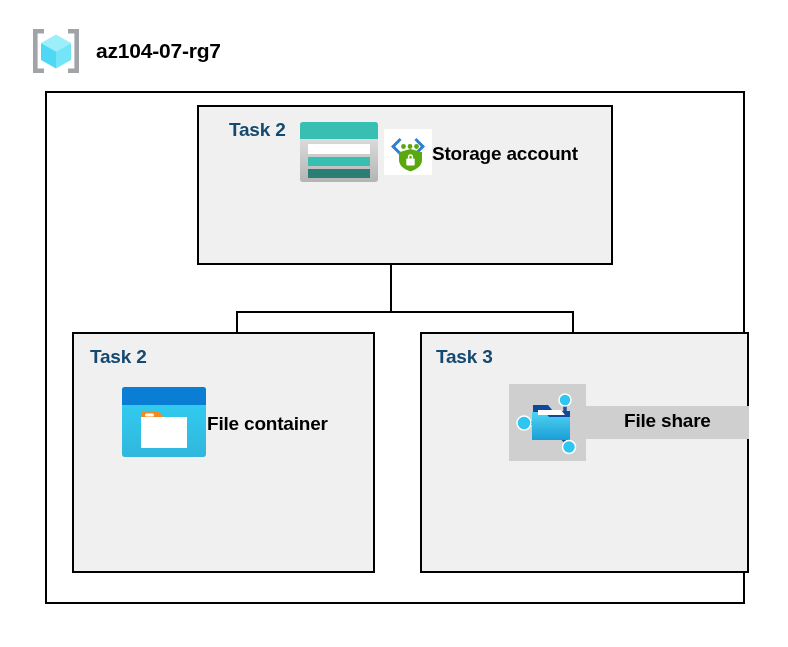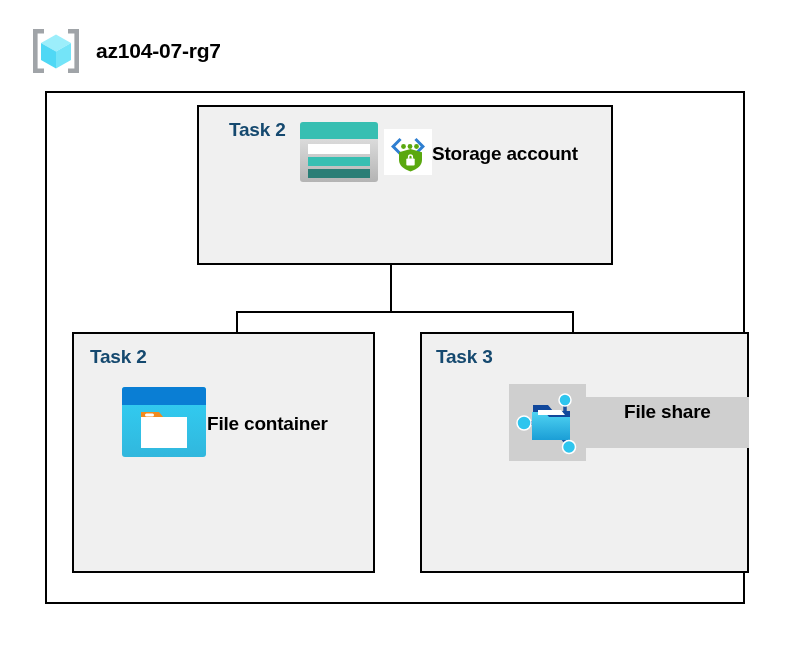--- a/index.html
+++ b/index.html
@@ -111,21 +111,21 @@
 
   
   .hl-icon-bg {
     position: absolute;
     left: 0; top: 0;
     width: 77px; height: 77px;
     background: #cfcfcf;
   }
   .hl-caption-bg {
     background: #cfcfcf;
-    padding: 4px 38px 24px 38px;
+    padding: 4px 38px 6px 38px;
     margin-top: 0px;
   }
 
   
   .line {
     position: absolute;
     background: #000000;
   }
   .line-v { width: 2px; }
   .line-h { height: 2px; }

